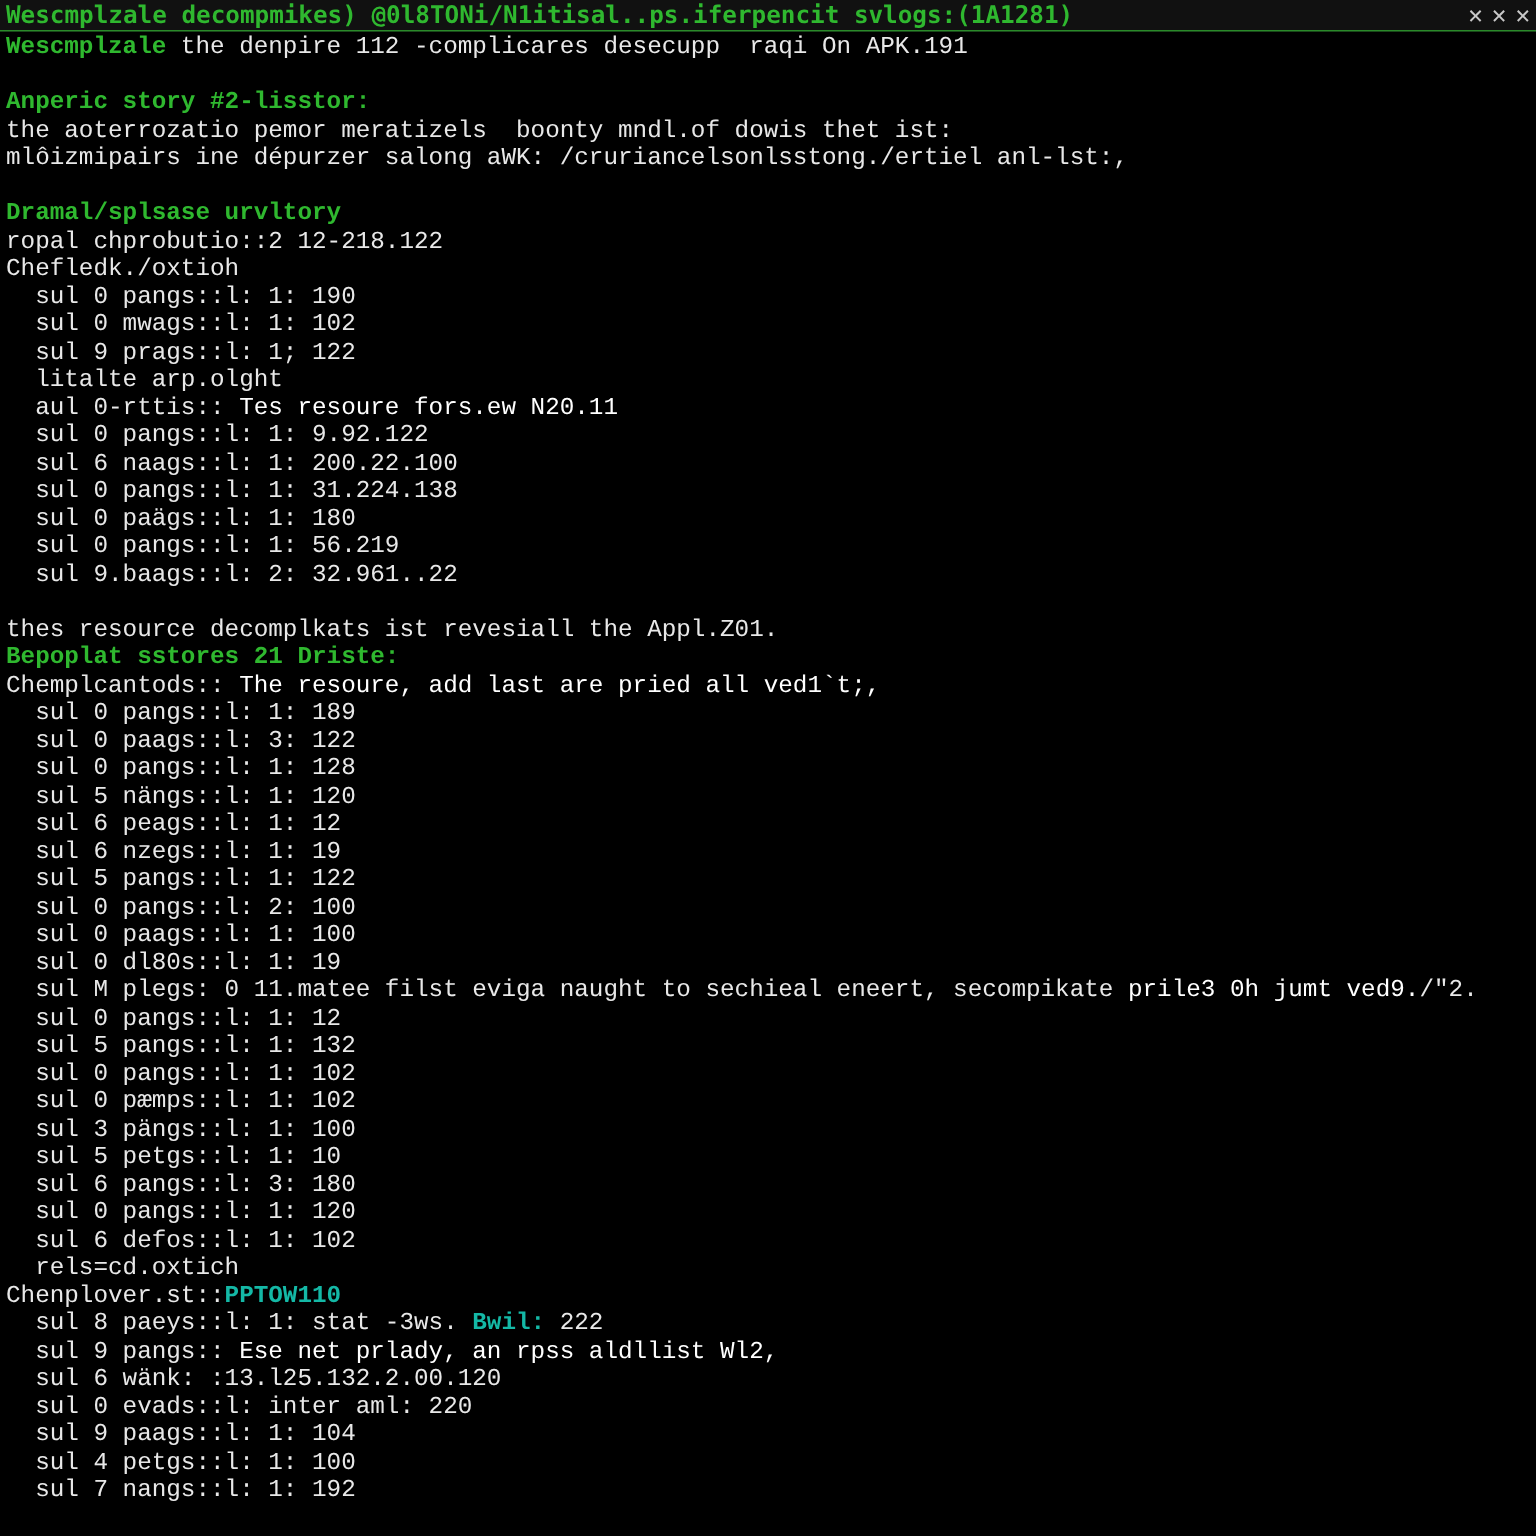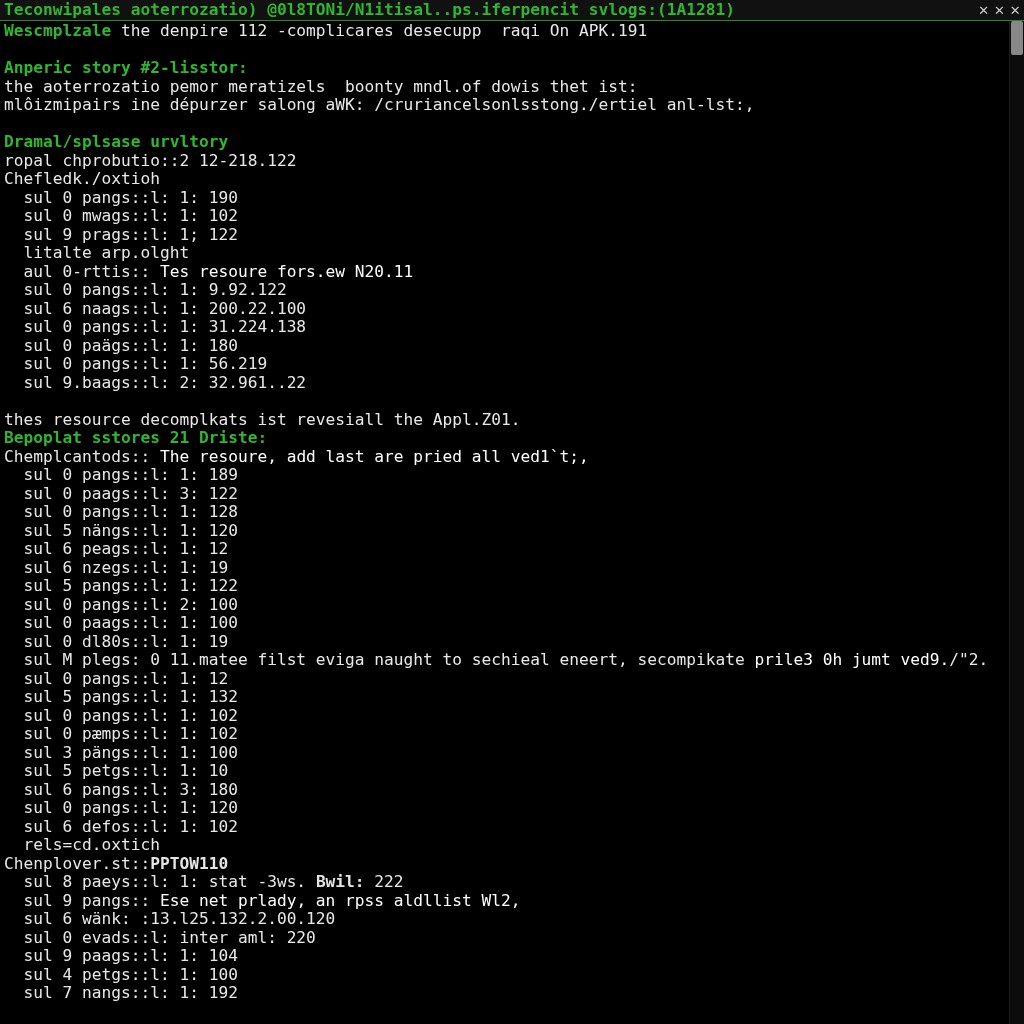--- a/index.html
+++ b/index.html
@@ -37,22 +37,23 @@
     padding-right: 4px;
   }
   .titlebar .controls span {
     color: #c8c8c8;
     font-weight: 400;
     cursor: pointer;
   }
   .body-row {
     flex: 1;
     display: flex;
-    flex-direction: row;
+    flex-direction: column;
     min-height: 0;
+    font-family: Liberation Mono, monospace;
   }
   .terminal {
     flex: 1;
     padding: 1px 4px 4px 4px;
     white-space: pre;
     overflow: hidden;
     color: #e8e8e8;
   }
   .scrollbar {
     width: 14px;
@@ -64,30 +65,30 @@
     position: absolute;
     top: 0;
     left: 1px;
     width: 12px;
     height: 34px;
     background: #888;
     border-radius: 2px;
   }
   .g  { color: #2fb82f; font-weight: 600; }                      
   .m  { color: #ffffff; }
-  .bN { font-weight: 600; color: #e5e5e5; margin-top: 16px; }    
+  .bN { font-weight: 600; color: #14b8a6; margin-top: 16px; }    
   .line { display: block; }
 </style>
 </head>
 <body>
 
 <div class="window">
 
   <div class="titlebar">
-    <span>Teconwipales aoterrozatio) @0l8TONi/N1itisal..ps.iferpencit svlogs:(1A1281)</span>
+    <span>Wescmplzale decompmikes) @0l8TONi/N1itisal..ps.iferpencit svlogs:(1A1281)</span>
     <span class="controls">
       <span>✕</span>
       <span>✕</span>
       <span>✕</span>
     </span>
   </div>
 
   <div class="body-row">
     <div class="terminal" id="terminal"><span class="line"><span class="g">Wescmplzale</span><span> the denpire 112 -complicares desecupp  raqi On APK.191</span></span><span class="line"><span> </span></span><span class="line"><span class="g">Anperic story #2-lisstor:</span></span><span class="line"><span>the aoterrozatio pemor meratizels  boonty mndl.of dowis thet ist:</span></span><span class="line"><span>mlôizmipairs ine dépurzer salong aWK: /cruriancelsonlsstong./ertiel anl-lst:,</span></span><span class="line"><span> </span></span><span class="line"><span class="g">Dramal/splsase urvltory</span></span><span class="line"><span>ropal chprobutio::2 12-218.122</span></span><span class="line"><span>Chefledk./oxtioh</span></span><span class="line"><span>  sul 0 pangs::l: 1: 190</span></span><span class="line"><span>  sul 0 mwags::l: 1: 102</span></span><span class="line"><span>  sul 9 prags::l: 1; 122</span></span><span class="line"><span>  litalte arp.olght</span></span><span class="line"><span>  aul 0-rttis:: </span><span class="m">Tes resoure fors.ew N20.11</span></span><span class="line"><span>  sul 0 pangs::l: 1: 9.92.122</span></span><span class="line"><span>  sul 6 naags::l: 1: 200.22.100</span></span><span class="line"><span>  sul 0 pangs::l: 1: 31.224.138</span></span><span class="line"><span>  sul 0 paägs::l: 1: 180</span></span><span class="line"><span>  sul 0 pangs::l: 1: 56.219</span></span><span class="line"><span>  sul 9.baags::l: 2: 32.961..22</span></span><span class="line"><span> </span></span><span class="line"><span>thes resource decomplkats ist revesiall the Appl.Z01.</span></span><span class="line"><span class="g">Bepoplat sstores 21 Driste:</span></span><span class="line"><span>Chemplcantods:: </span><span class="m">The resoure, add last are pried all ved1`t;,</span></span><span class="line"><span>  sul 0 pangs::l: 1: 189</span></span><span class="line"><span>  sul 0 paags::l: 3: 122</span></span><span class="line"><span>  sul 0 pangs::l: 1: 128</span></span><span class="line"><span>  sul 5 nängs::l: 1: 120</span></span><span class="line"><span>  sul 6 peags::l: 1: 12</span></span><span class="line"><span>  sul 6 nzegs::l: 1: 19</span></span><span class="line"><span>  sul 5 pangs::l: 1: 122</span></span><span class="line"><span>  sul 0 pangs::l: 2: 100</span></span><span class="line"><span>  sul 0 paags::l: 1: 100</span></span><span class="line"><span>  sul 0 dl80s::l: 1: 19</span></span><span class="line"><span>  sul M plegs: 0 11.matee filst eviga naught to sechieal eneert, secompikate </span><span class="m">prile3 0h jumt ved9.</span><span>/"2.</span></span><span class="line"><span>  sul 0 pangs::l: 1: 12</span></span><span class="line"><span>  sul 5 pangs::l: 1: 132</span></span><span class="line"><span>  sul 0 pangs::l: 1: 102</span></span><span class="line"><span>  sul 0 pæmps::l: 1: 102</span></span><span class="line"><span>  sul 3 pängs::l: 1: 100</span></span><span class="line"><span>  sul 5 petgs::l: 1: 10</span></span><span class="line"><span>  sul 6 pangs::l: 3: 180</span></span><span class="line"><span>  sul 0 pangs::l: 1: 120</span></span><span class="line"><span>  sul 6 defos::l: 1: 102</span></span><span class="line"><span>  rels=cd.oxtich</span></span><span class="line"><span>Chenplover.st::</span><span class="bN">PPTOW110</span></span><span class="line"><span>  sul 8 paeys::l: 1: stat -3ws. </span><span class="bN">Bwil:</span><span> 222</span></span><span class="line"><span>  sul 9 pangs:: </span><span class="m">Ese net prlady, an rpss aldllist Wl2,</span></span><span class="line"><span>  sul 6 wänk: :13.l25.132.2.00.120</span></span><span class="line"><span>  sul 0 evads::l: inter aml: 220</span></span><span class="line"><span>  sul 9 paags::l: 1: 104</span></span><span class="line"><span>  sul 4 petgs::l: 1: 100</span></span><span class="line"><span>  sul 7 nangs::l: 1: 192</span></span></div>
     <div class="scrollbar">

